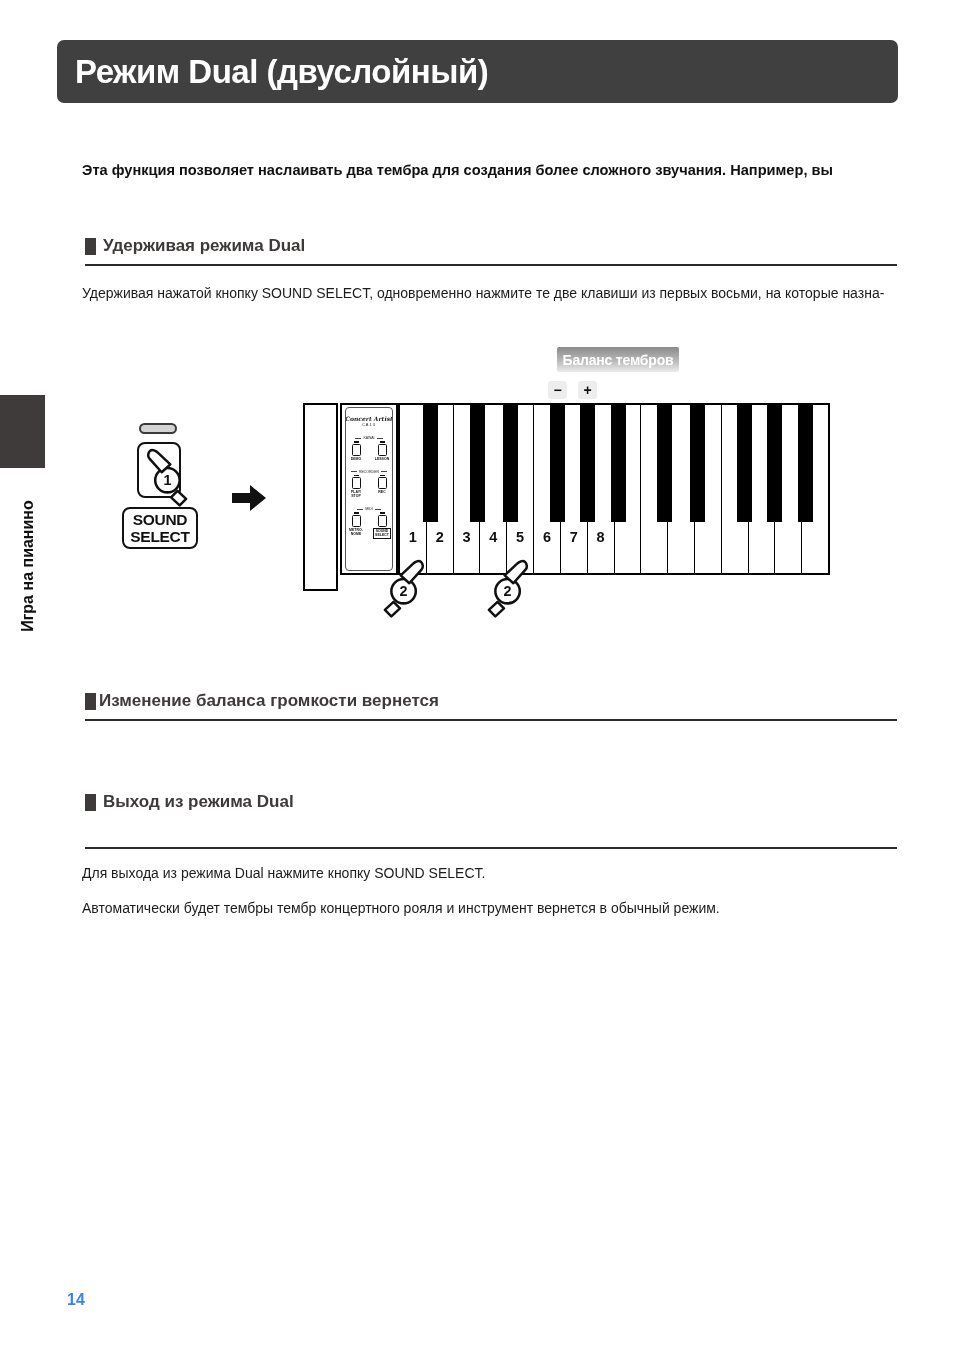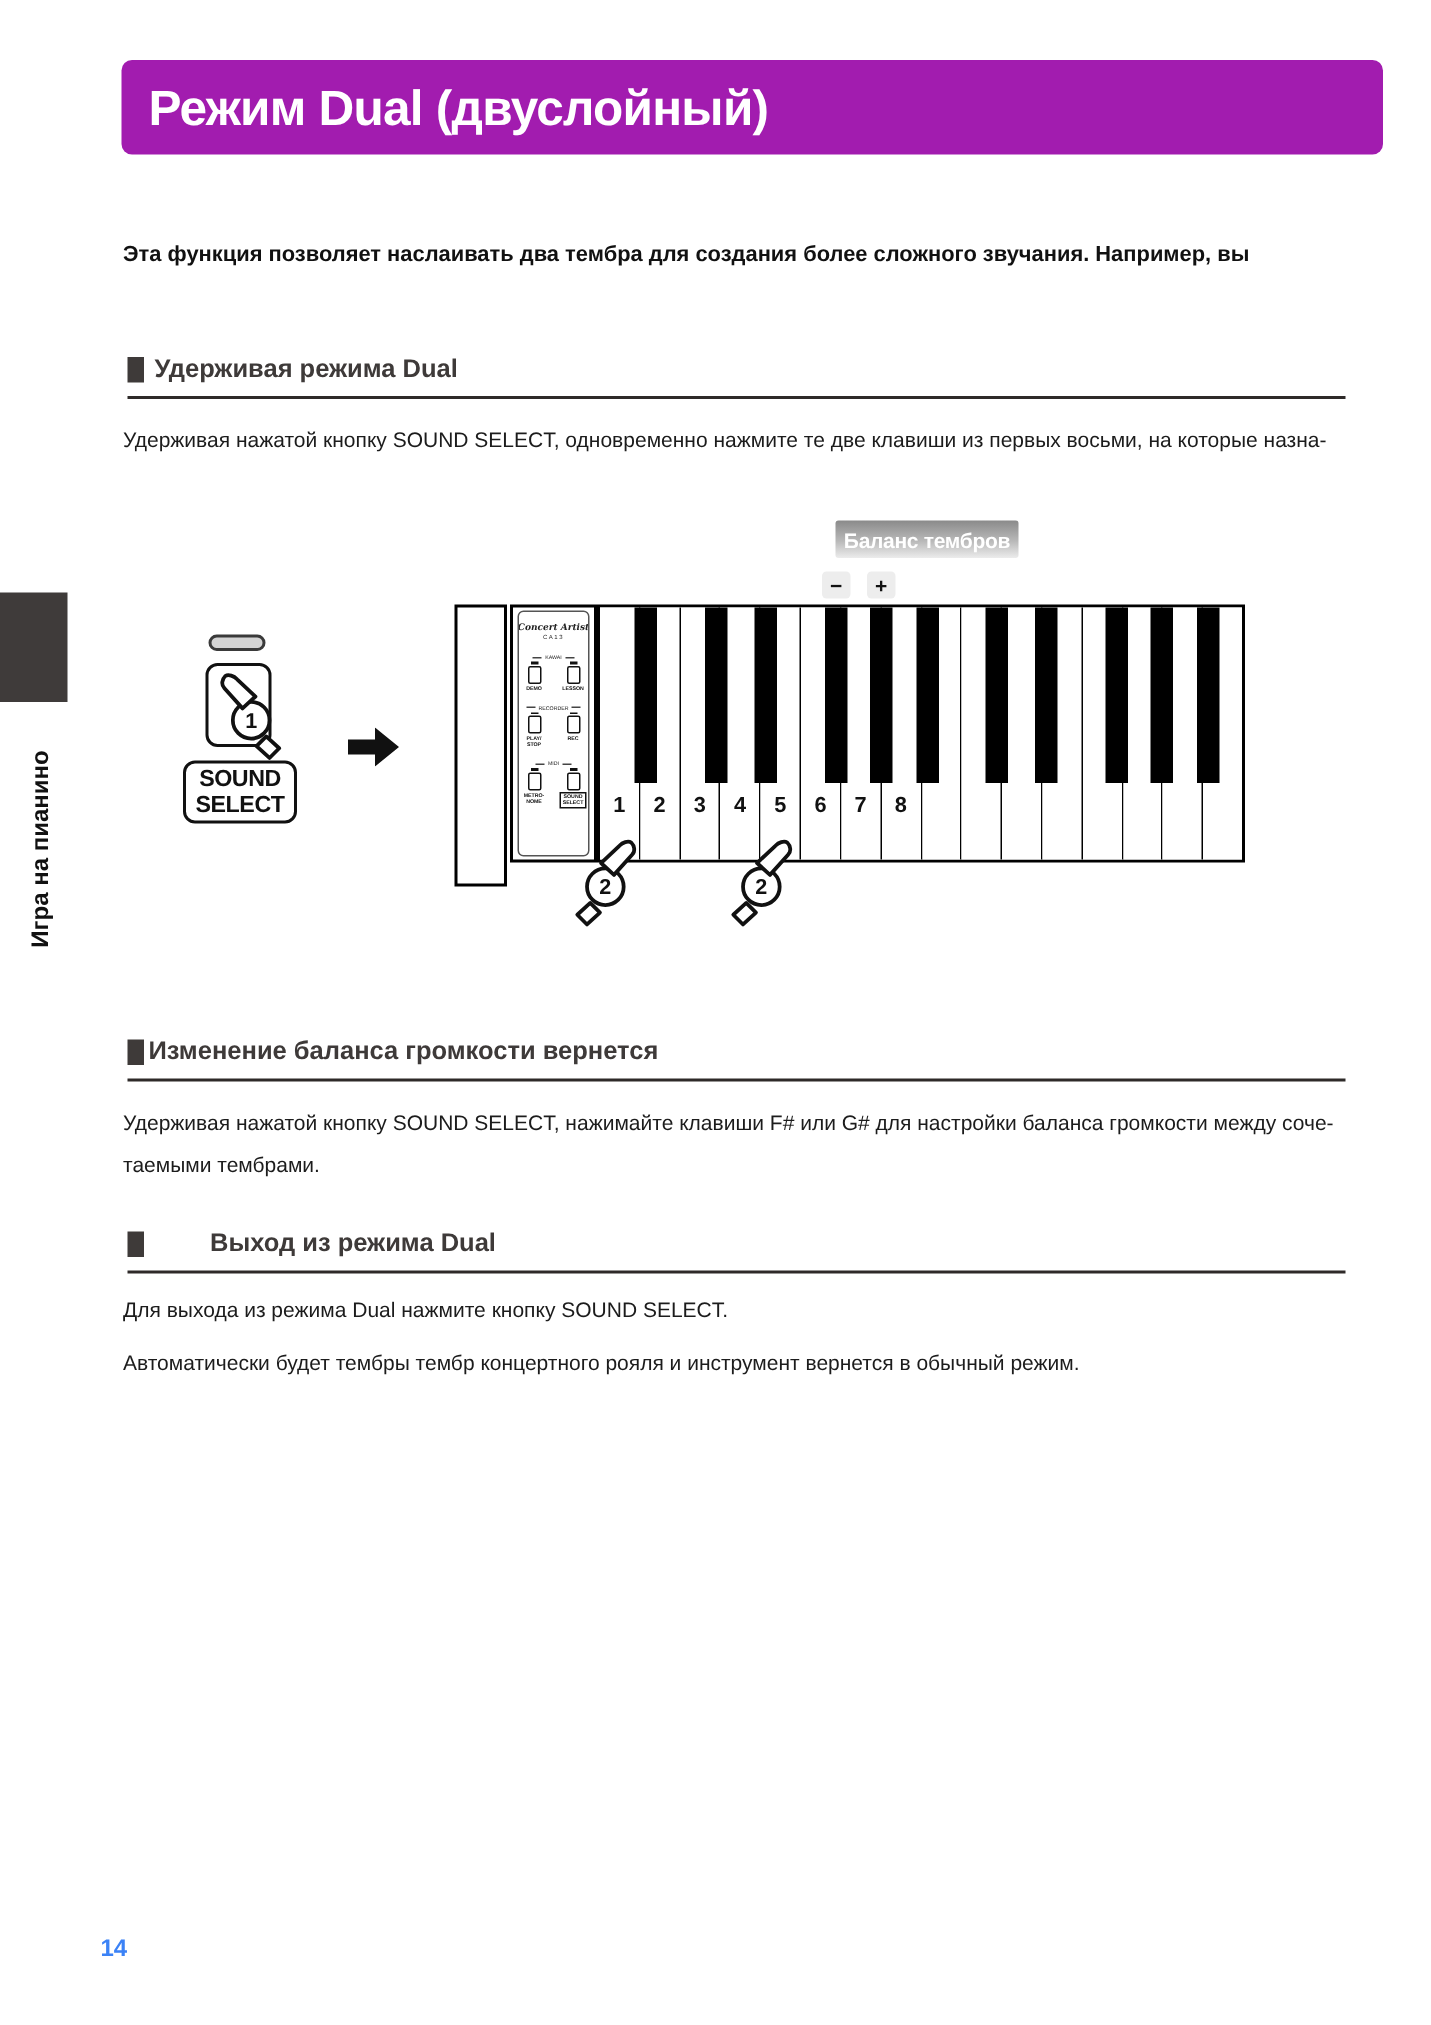--- a/index.html
+++ b/index.html
@@ -5,22 +5,22 @@
   html,body{margin:0;padding:0;background:#e8e8e8;}
   #page{
     position:relative;width:954px;height:1350px;background:#ffffff;
     font-family:"Liberation Sans",sans-serif;color:#1c1c1c;overflow:hidden;
     margin:0 auto;
   }
   .abs{position:absolute;}
 
   
   #title-banner{
-    left:57px;top:40px;width:841px;height:63px;background:#a21caf;border-radius:7px;
-    display:flex;align-items:center;margin-left:24px;
+    left:57px;top:40px;width:841px;height:63px;background:#404040;border-radius:7px;
+    display:flex;align-items:center;
   }
   #title-banner h1{
     margin:0 0 0 18px;font-size:33px;font-weight:bold;color:#ffffff;letter-spacing:-.5px;
   }
   #intro{left:82px;top:139px;width:820px;font-size:14.6px;font-weight:bold;color:#111;}
   #intro .ln{white-space:nowrap;line-height:28px;margin-top:17px;}
 
   
   #sidebar-tab{left:0;top:395px;width:45px;height:73px;background:#3f3b3a;}
   #sidebar-label{
@@ -257,26 +257,22 @@
       <path d="M54 4 c3 3 4 8 1 11 L38 34 L26 23 L43 7 c3 -3 8 -5 11 -3 Z"></path>
     </g>
     <text x="30" y="52" font-size="20" font-weight="bold" fill="#111" text-anchor="middle" font-family="Liberation Sans, sans-serif">2</text>
   </svg>
 
   <div class="sec-heading abs" style="top:691px;">
     <span class="sq-bullet" style="margin-right:3px;"></span>
     <span>Изменение баланса громкости вернется</span>
   </div>
   <div class="rule abs" style="top:719px;"></div>
-  <div class="para abs" style="top:735px;">
-    <div class="ln">Удерживая нажатой кнопку SOUND SELECT, нажимайте клавиши F# или G# для настройки баланса громкости между соче-</div>
-    <div class="ln">таемыми тембрами.</div>
-  </div>
-
-  <div class="sec-heading abs" style="top:819px;gap:37px;">
+
+  <div class="sec-heading abs" style="top:792px;">
     <span class="sq-bullet"></span>
     <span>Выход из режима Dual</span>
   </div>
   <div class="rule abs" style="top:847px;"></div>
   <div class="para abs" style="top:860px;">
     <div class="ln">Для выхода из режима Dual нажмите кнопку SOUND SELECT.</div>
   </div>
   <div class="para abs" style="top:895px;">
     <div class="ln">Автоматически будет тембры тембр концертного рояля и инструмент вернется в обычный режим.</div>
   </div>

